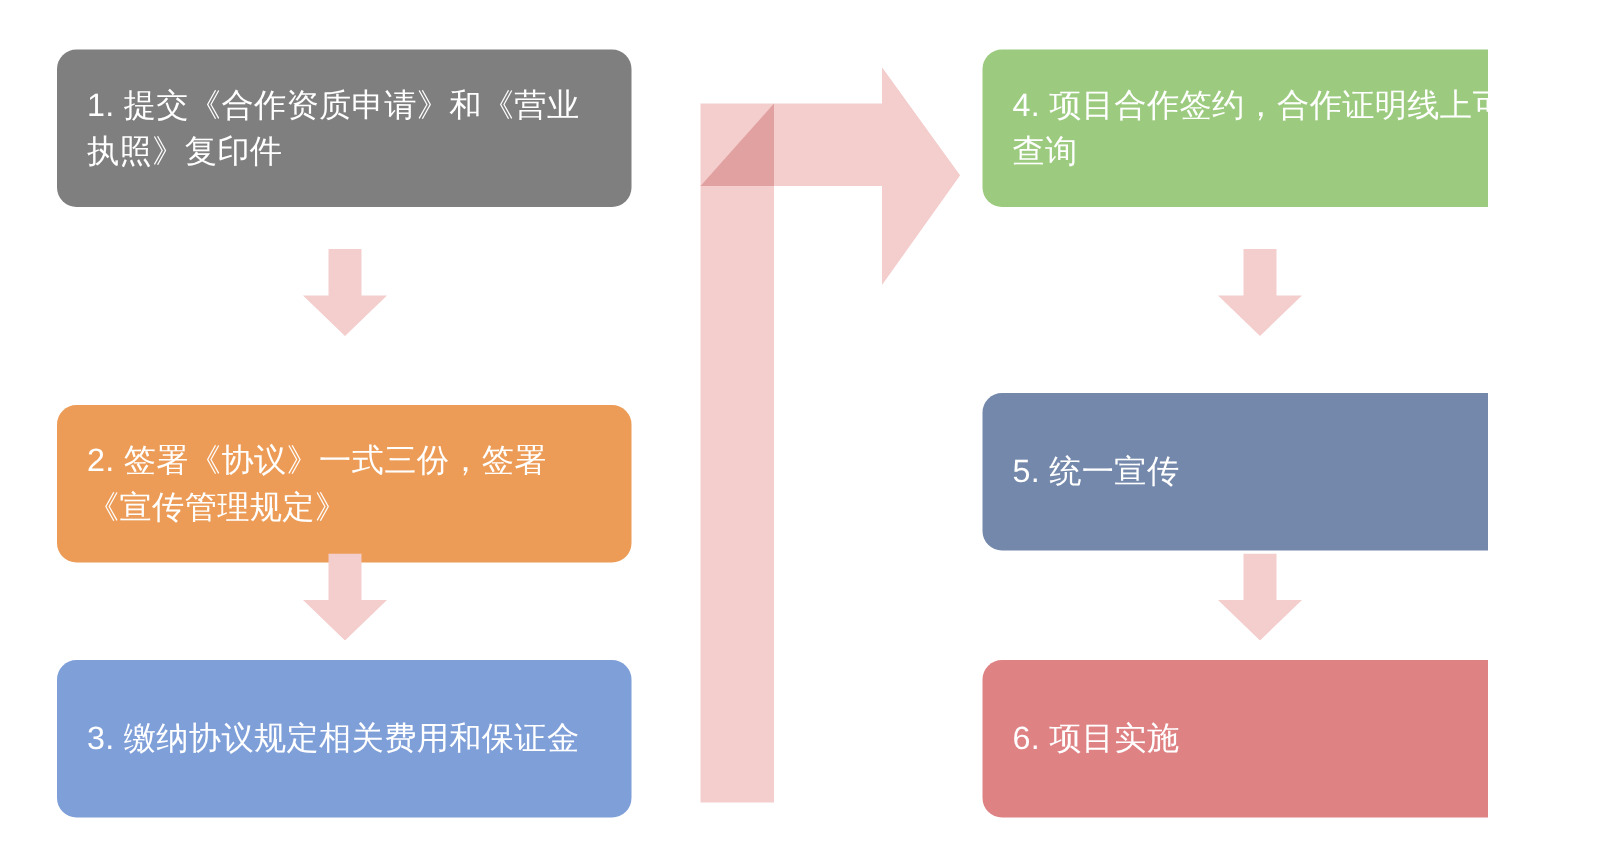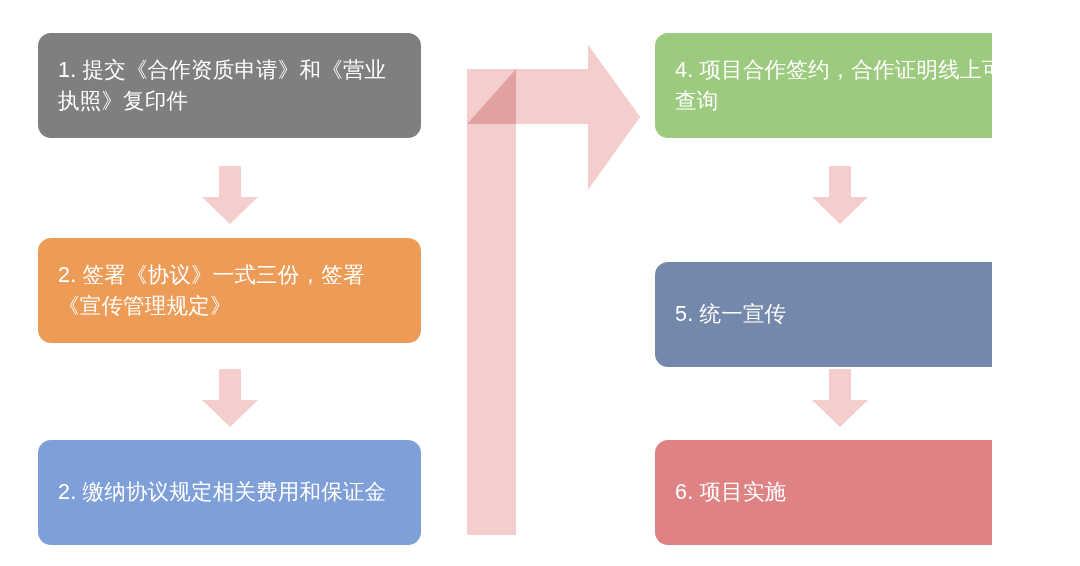--- a/index.html
+++ b/index.html
@@ -36,21 +36,21 @@
     display: block;
   }
   
   .col-left  { left: 38px;  width: 383px; }
   .col-right { left: 655px; width: 385px; }
   .row-1 { top: 33px;  height: 105px; }
   .row-2 { top: 238px; height: 105px; }
   .row-3 { top: 440px; height: 105px; }
 
   .node.n1 { background: #7f7f7f; }
-  .node.n2 { background: #ed9c57; }
+  .node.n2 { background: #ed9c57; margin-top: 32px; }
   .node.n3 { background: #7f9fd9; }
   .node.n4 { background: #9ccb7f; justify-content: center; }
   .node.n5 { background: #7388ab; margin-top: 24px; }
   .node.n6 { background: #df8284; }
 
   
   .v-arrow {
     position: absolute;
     width: 56px;
     height: 58px;
@@ -91,21 +91,21 @@
     <span class="node-label">2. 签署《协议》一式三份，签署《宣传管理规定》</span>
   </div>
 
   <div class="v-arrow va-l2">
     <svg viewBox="0 0 56 58" xmlns="http://www.w3.org/2000/svg" aria-hidden="true">
       <polygon points="17,0 39,0 39,31 56,31 28,58 0,31 17,31" fill="#f4cdcd"></polygon>
     </svg>
   </div>
 
   <div class="node n3 col-left row-3" style="background: rgb(127, 159, 217); color: rgb(255, 255, 255);">
-    <span class="node-label">2. 缴纳协议规定相关费用和保证金</span>
+    <span class="node-label">3. 缴纳协议规定相关费用和保证金</span>
   </div>
 
   <div id="elbow">
     <svg viewBox="0 0 200 515" xmlns="http://www.w3.org/2000/svg" aria-hidden="true">
 
       <rect x="12" y="94" width="49" height="411" fill="#f4cdcd"></rect>
 
       <rect x="12" y="39" width="121" height="55" fill="#f4cdcd"></rect>
 
       <polygon points="133,15 185,87 133,117" fill="#f4cdcd"></polygon>

